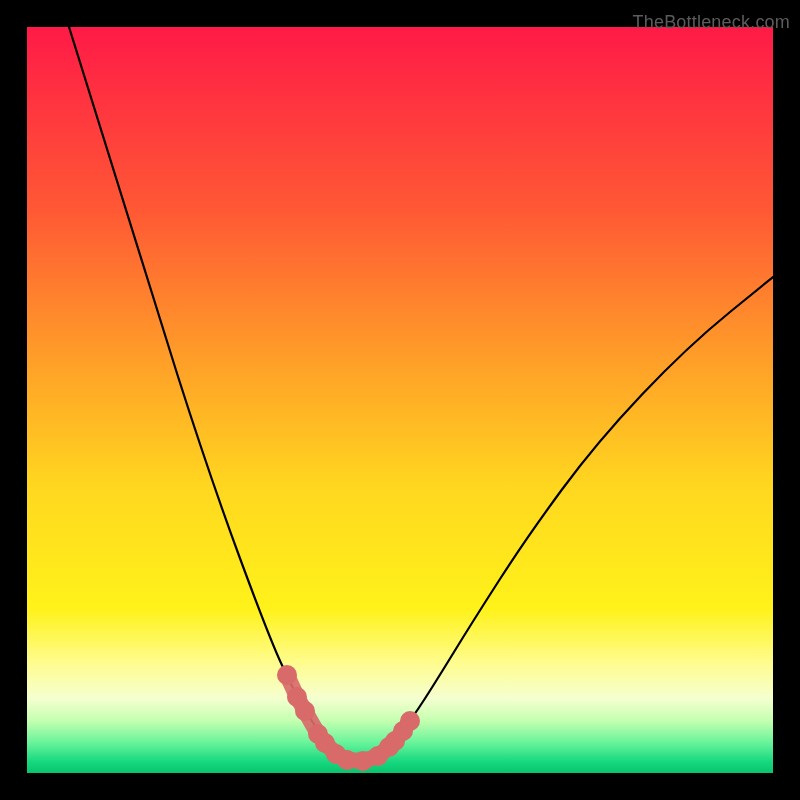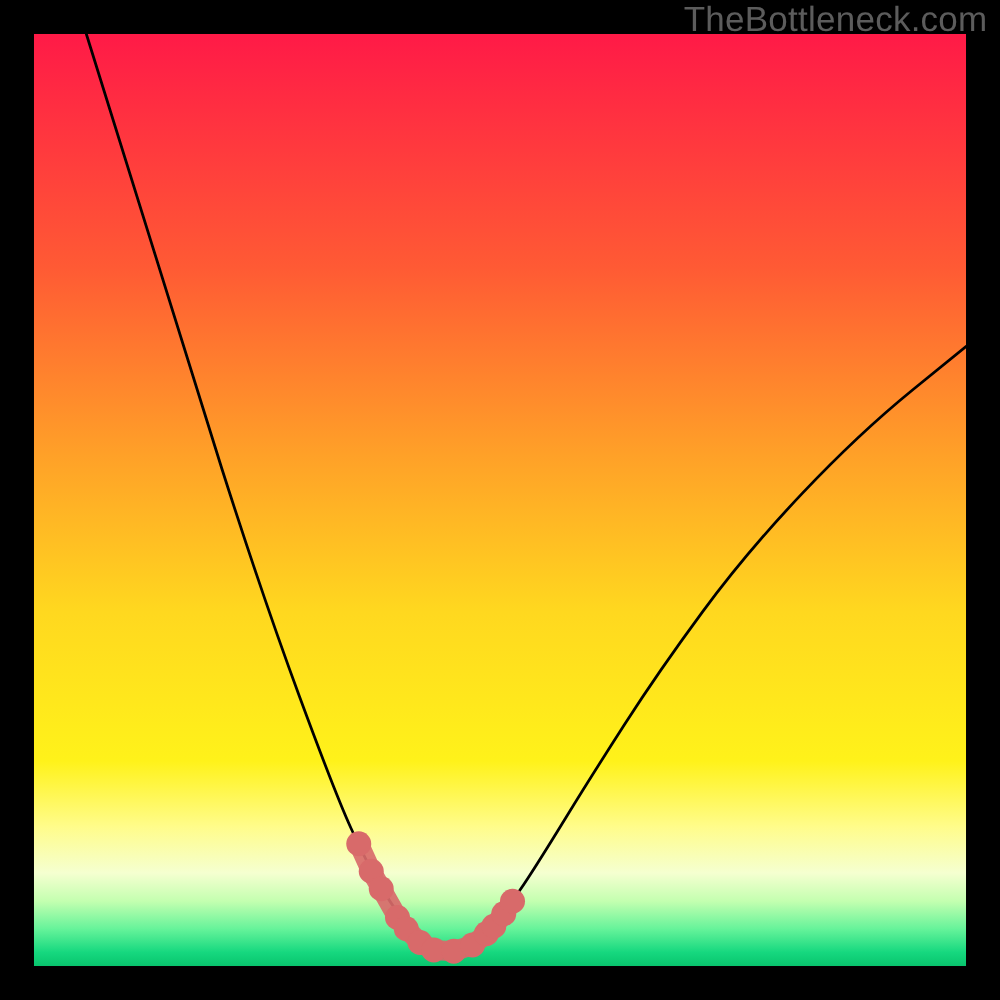--- a/index.html
+++ b/index.html
@@ -21,23 +21,23 @@
   }
   .gradient {
     position: absolute;
     left: 0;
     top: 0;
     width: 746px;
     height: 746px;
   }
   .watermark {
     position: absolute;
-    top: 0;
+    top: 12px;
     right: 10px;
-    font-size: 28px;
+    font-size: 18px;
     color: #5c5c5c;
     font-weight: 500;
     letter-spacing: 0.2px;
   }
   svg.curve {
     position: absolute;
     left: 0;
     top: 0;
     width: 746px;
     height: 746px;

